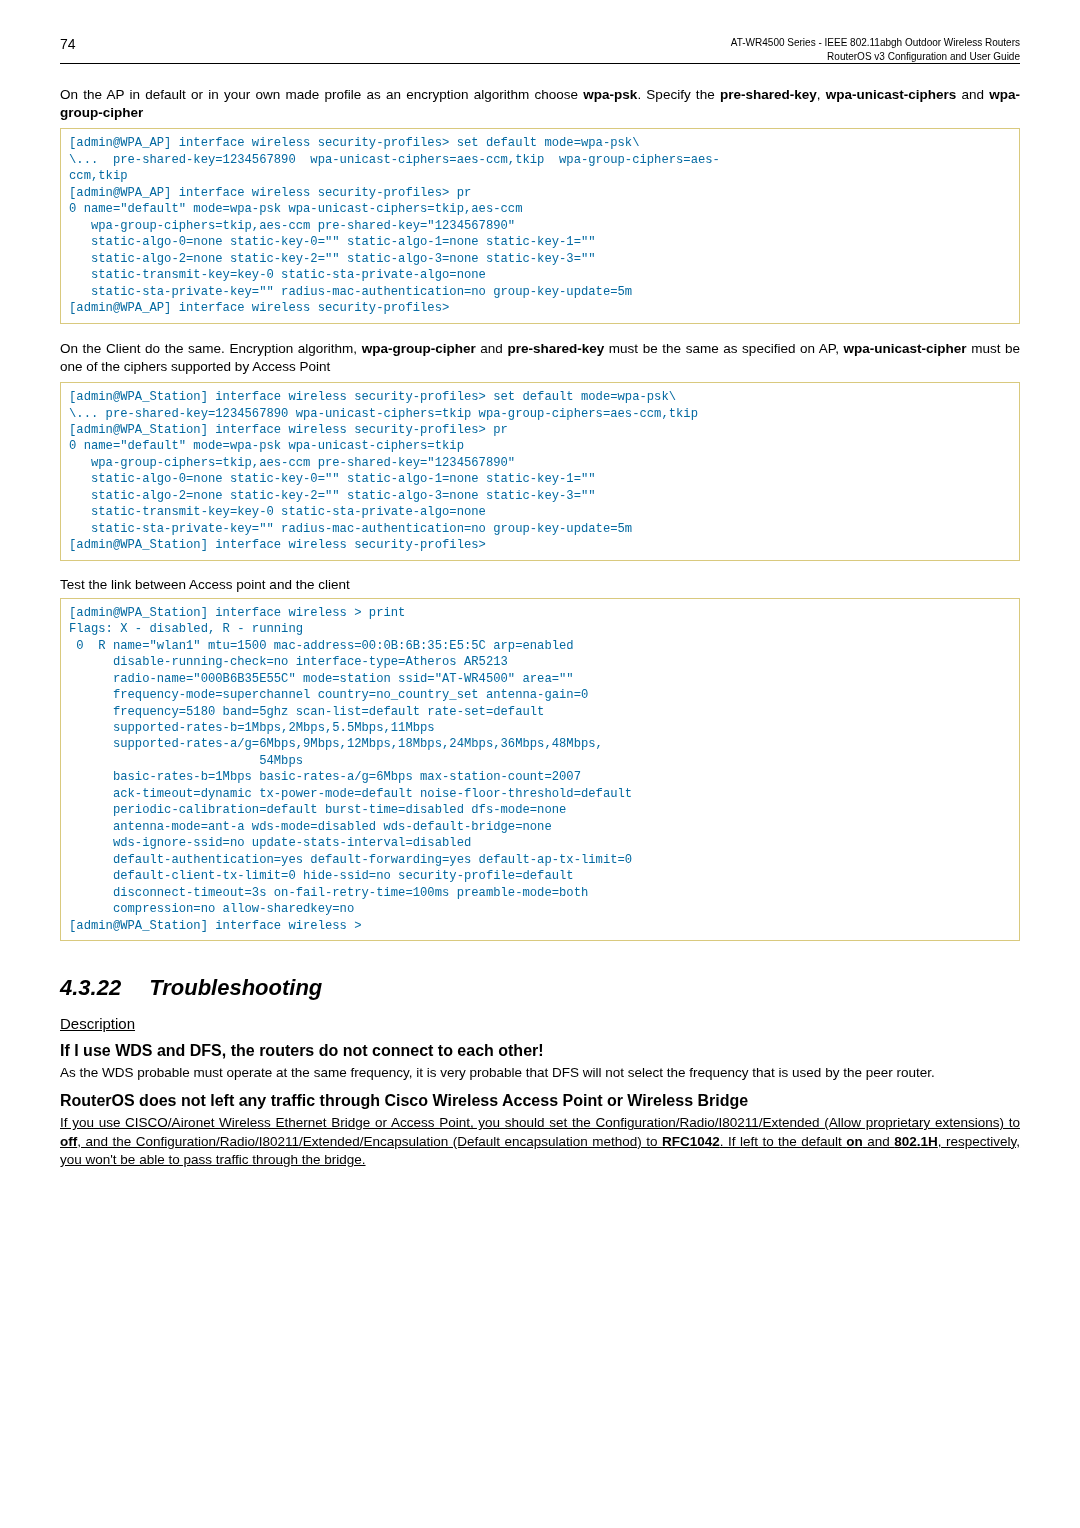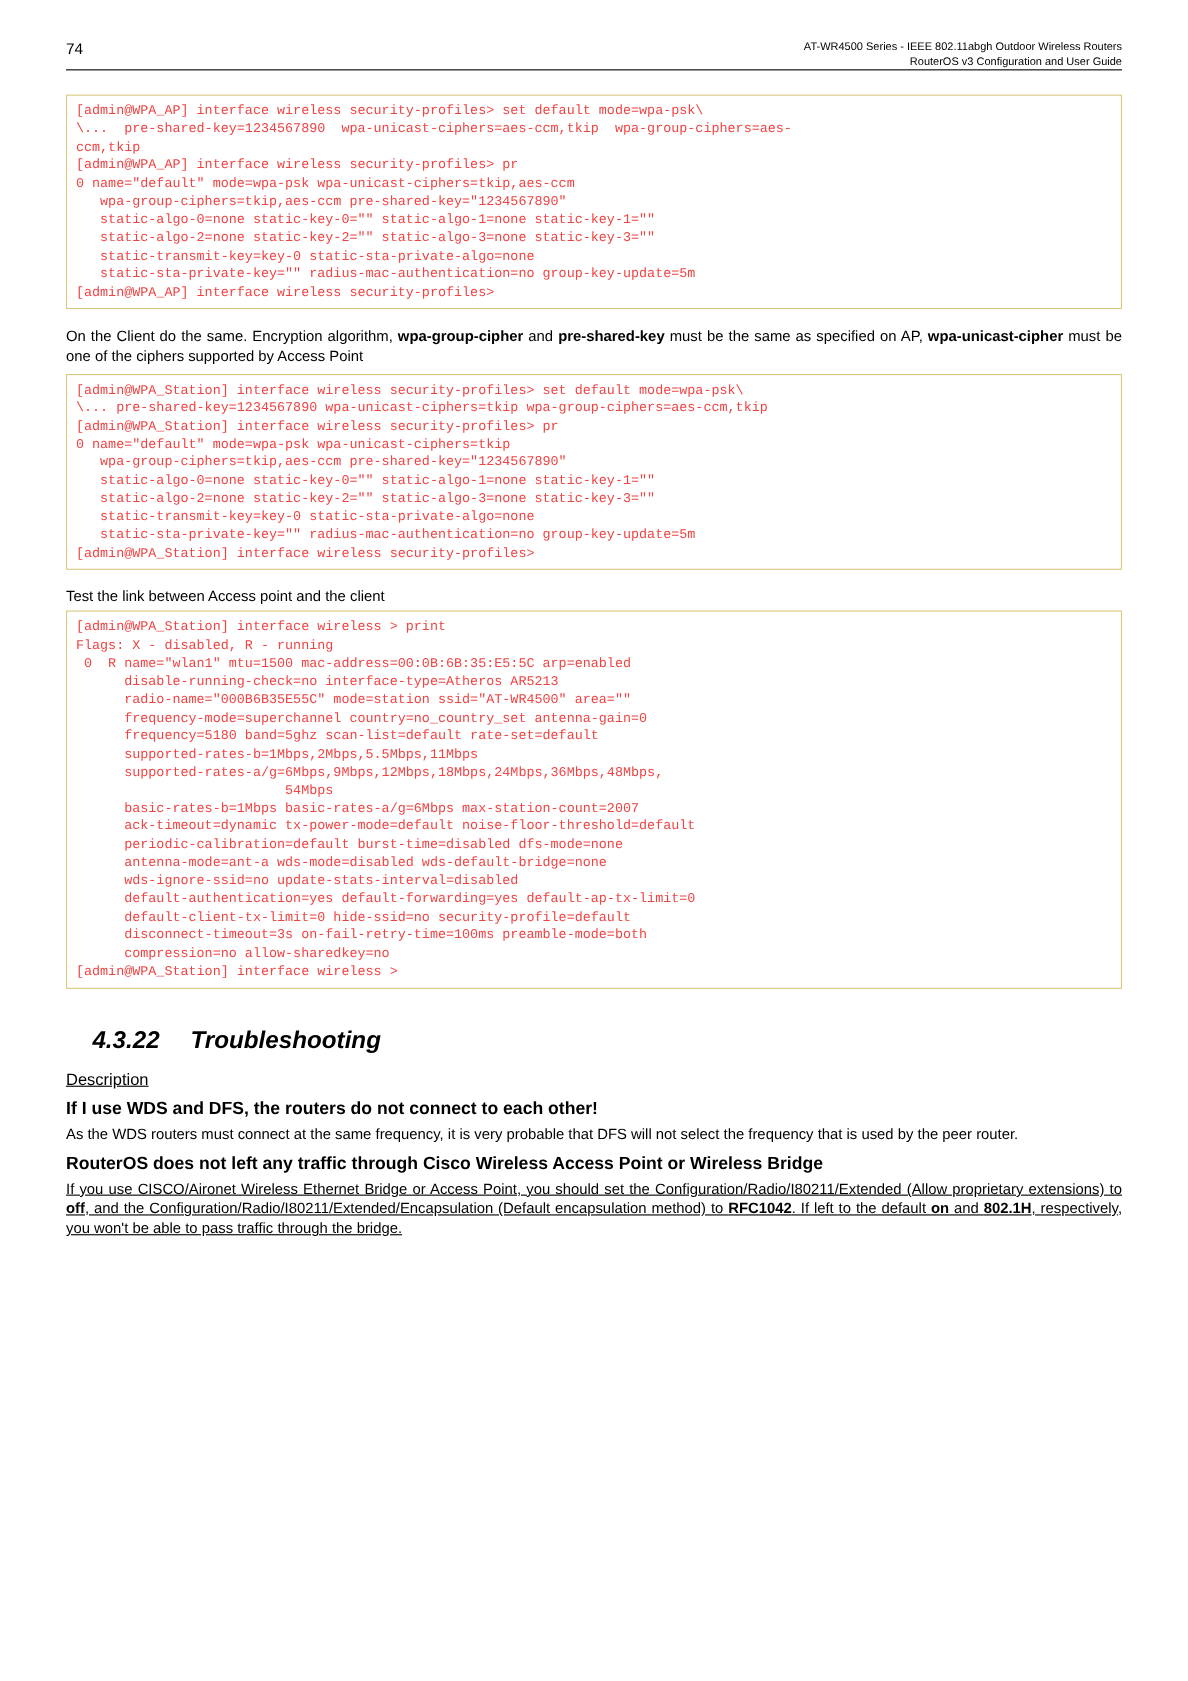--- a/index.html
+++ b/index.html
@@ -34,42 +34,41 @@
   .body-text {
     font-size: 13.5px;
     line-height: 1.35;
     text-align: justify;
     margin: 10px 0 6px 0;
   }
   .code-block {
     font-family: "Courier New", Courier, monospace;
     font-size: 12.2px;
     line-height: 1.35;
-    color: #ef4444;
+    color: #0369a1;
     border: 1px solid #d9c97e;
     padding: 6px 8px;
     margin: 6px 0 16px 0;
     white-space: pre;
     overflow: hidden;
   }
   .caption {
     font-size: 13.5px;
     margin: 14px 0 4px 0;
   }
   h2.section {
     font-family: Arial, Helvetica, sans-serif;
     font-style: italic;
     font-weight: bold;
     font-size: 22px;
     margin: 34px 0 14px 0;
   }
   .section .num {
     display: inline-block;
     margin-right: 28px;
-    margin-left: 24px;
   }
   .desc-heading {
     font-size: 15px;
     text-decoration: underline;
     margin: 8px 0 10px 0;
   }
   .sub-heading {
     font-size: 16px;
     font-weight: bold;
     margin: 10px 0 4px 0;
@@ -82,20 +81,23 @@
 <div class="page">
 
   <div class="header-row">
     <div class="page-number">74</div>
     <div class="header-title">
       <span>AT-WR4500 Series - IEEE 802.11abgh Outdoor Wireless Routers</span><br>
       <span>RouterOS v3 Configuration and User Guide</span>
     </div>
   </div>
 
+  <p class="body-text">
+    <span>On the AP in default or in your own made profile as an encryption algorithm choose </span><b>wpa-psk</b><span>. Specify the </span><b>pre-shared-key</b><span>, </span><b>wpa-unicast-ciphers</b><span> and </span><b>wpa-group-cipher</b>
+  </p>
 
   <div class="code-block">[admin@WPA_AP] interface wireless security-profiles&gt; set default mode=wpa-psk\
 \...  pre-shared-key=1234567890  wpa-unicast-ciphers=aes-ccm,tkip  wpa-group-ciphers=aes-
 ccm,tkip
 [admin@WPA_AP] interface wireless security-profiles&gt; pr
 0 name="default" mode=wpa-psk wpa-unicast-ciphers=tkip,aes-ccm
    wpa-group-ciphers=tkip,aes-ccm pre-shared-key="1234567890"
    static-algo-0=none static-key-0="" static-algo-1=none static-key-1=""
    static-algo-2=none static-key-2="" static-algo-3=none static-key-3=""
    static-transmit-key=key-0 static-sta-private-algo=none
@@ -140,20 +142,20 @@
       compression=no allow-sharedkey=no
 [admin@WPA_Station] interface wireless &gt;</div>
 
   <h2 class="section">
     <span class="num">4.3.22</span><span>Troubleshooting</span>
   </h2>
 
   <p class="desc-heading">Description</p>
 
   <p class="sub-heading">If I use WDS and DFS, the routers do not connect to each other!</p>
-  <p class="body-text" style="margin-top:2px;">As the WDS routers must connect at the same frequency, it is very probable that DFS will not select the frequency that is used by the peer router.</p>
+  <p class="body-text" style="margin-top:2px;">As the WDS probable must operate at the same frequency, it is very probable that DFS will not select the frequency that is used by the peer router.</p>
 
   <p class="sub-heading">RouterOS does not left any traffic through Cisco Wireless Access Point or Wireless Bridge</p>
   <p class="body-text" style="margin-top:2px;text-decoration:underline;">
     <span>If you use CISCO/Aironet Wireless Ethernet Bridge or Access Point, you should set the Configuration/Radio/I80211/Extended (Allow proprietary extensions) to </span><b>off</b><span>, and the Configuration/Radio/I80211/Extended/Encapsulation (Default encapsulation method) to </span><b>RFC1042</b><span>. If left to the default </span><b>on</b><span> and </span><b>802.1H</b><span>, respectively, you won't be able to pass traffic through the bridge.</span>
   </p>
 
 </div>
 
 </body></html>

